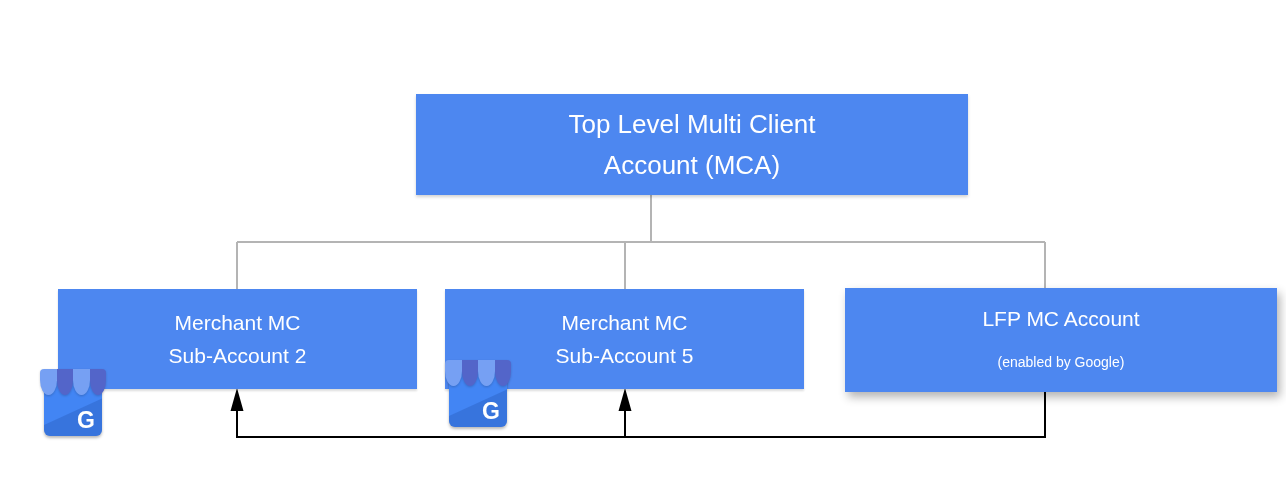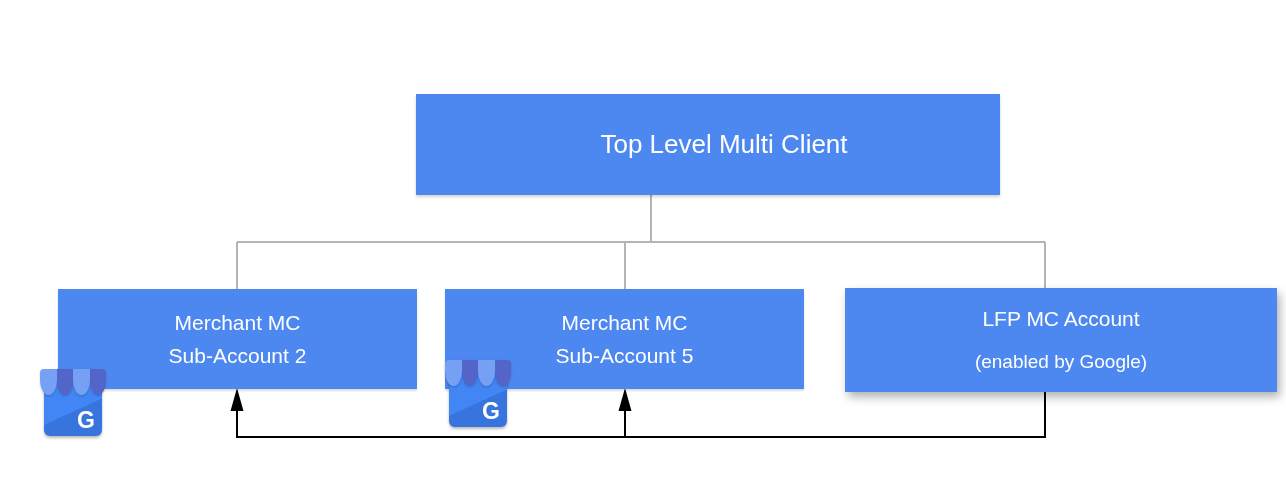--- a/index.html
+++ b/index.html
@@ -8,28 +8,28 @@
 
   svg.wires{position:absolute;left:0;top:0;width:1286px;height:501px;}
   .wire-gray{stroke:var(--connector-gray);stroke-width:2;fill:none;shape-rendering:crispEdges;}
   .wire-black{stroke:var(--arrow-black);stroke-width:2;fill:none;shape-rendering:crispEdges;}
   .head{fill:var(--arrow-black);stroke:none;}
 
   .node{position:absolute;display:flex;flex-direction:column;justify-content:center;align-items:center;
         background:var(--box-blue);color:var(--text-white);text-align:center;}
   .node .line{white-space:nowrap;}
   .node.top {left:416px;top:94px;width:552px;height:101px;font-size:26px;line-height:41px;
-             box-shadow:0 2px 3px rgba(0,0,0,0.18);padding-left:32px;}
+             box-shadow:0 2px 3px rgba(0,0,0,0.18);}
   .node.sub1{left:58px; top:289px;width:359px;height:100px;font-size:21px;line-height:33px;
              box-shadow:0 2px 2px rgba(0,0,0,0.14);}
   .node.sub2{left:445px;top:289px;width:359px;height:100px;font-size:21px;line-height:33px;
              box-shadow:0 2px 2px rgba(0,0,0,0.14);}
   .node.lfp {left:845px;top:288px;width:432px;height:104px;font-size:21px;line-height:32px;
              box-shadow:3px 5px 9px rgba(0,0,0,0.30);}
-  .node.lfp .line.small{font-size:19px;margin-top:11px;}
+  .node.lfp .line.small{font-size:14px;margin-top:11px;}
 
   
   .gmb{position:absolute;width:66px;height:67px;z-index:3;}
   .gmb.icon1{left:40px;top:369px;}
   .gmb.icon2{left:445px;top:360px;}
   .gmb .awning{position:absolute;left:0;right:0;top:0;height:26px;display:flex;z-index:2;
                filter:drop-shadow(0 1px 1px rgba(0,0,0,0.18));}
   .gmb .s{flex:1;border-radius:0 0 50% 50% / 0 0 58% 58%;}
   .gmb .s.light{background:var(--awning-light);}
   .gmb .s.dark{background:var(--awning-dark);}
@@ -51,20 +51,21 @@
 
     <path class="wire-gray" d="M651 195 L651 242 M237 242 L1045 242 M237 242 L237 289 M625 242 L625 289 M1045 242 L1045 288"></path>
 
     <path class="wire-black" d="M1045 392 L1045 437 L237 437 L237 408 M625 437 L625 408"></path>
     <path class="head" d="M237 388 L230.5 411 L243.5 411 Z"></path>
     <path class="head" d="M625 388 L618.5 411 L631.5 411 Z"></path>
   </svg>
 
   <div class="node top">
     <div class="line">Top Level Multi Client</div>
+    <div class="line">Account (MCA)</div>
   </div>
 
   <div class="node sub1">
     <div class="line">Merchant MC</div>
     <div class="line">Sub-Account 2</div>
   </div>
 
   <div class="node sub2">
     <div class="line">Merchant MC</div>
     <div class="line">Sub-Account 5</div>

